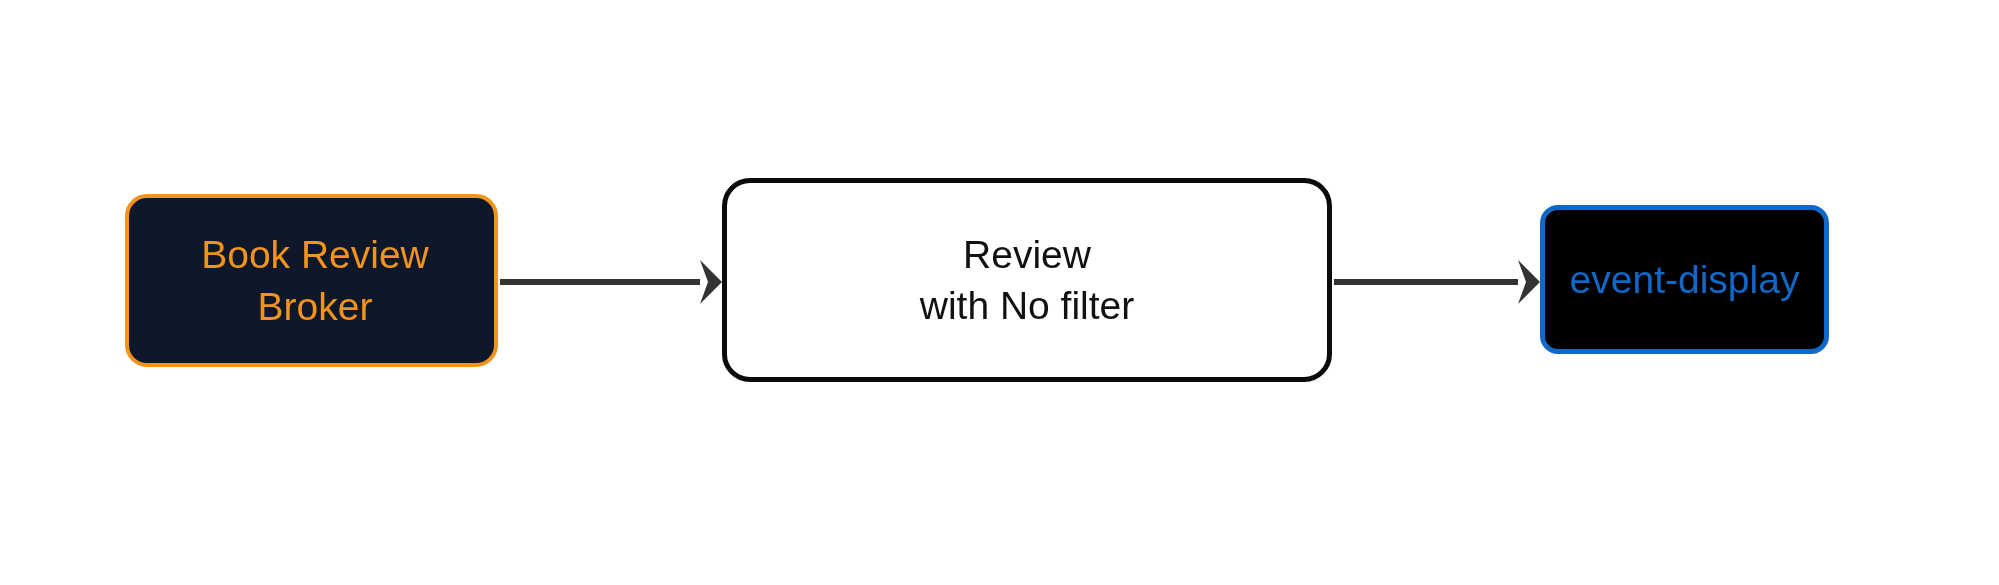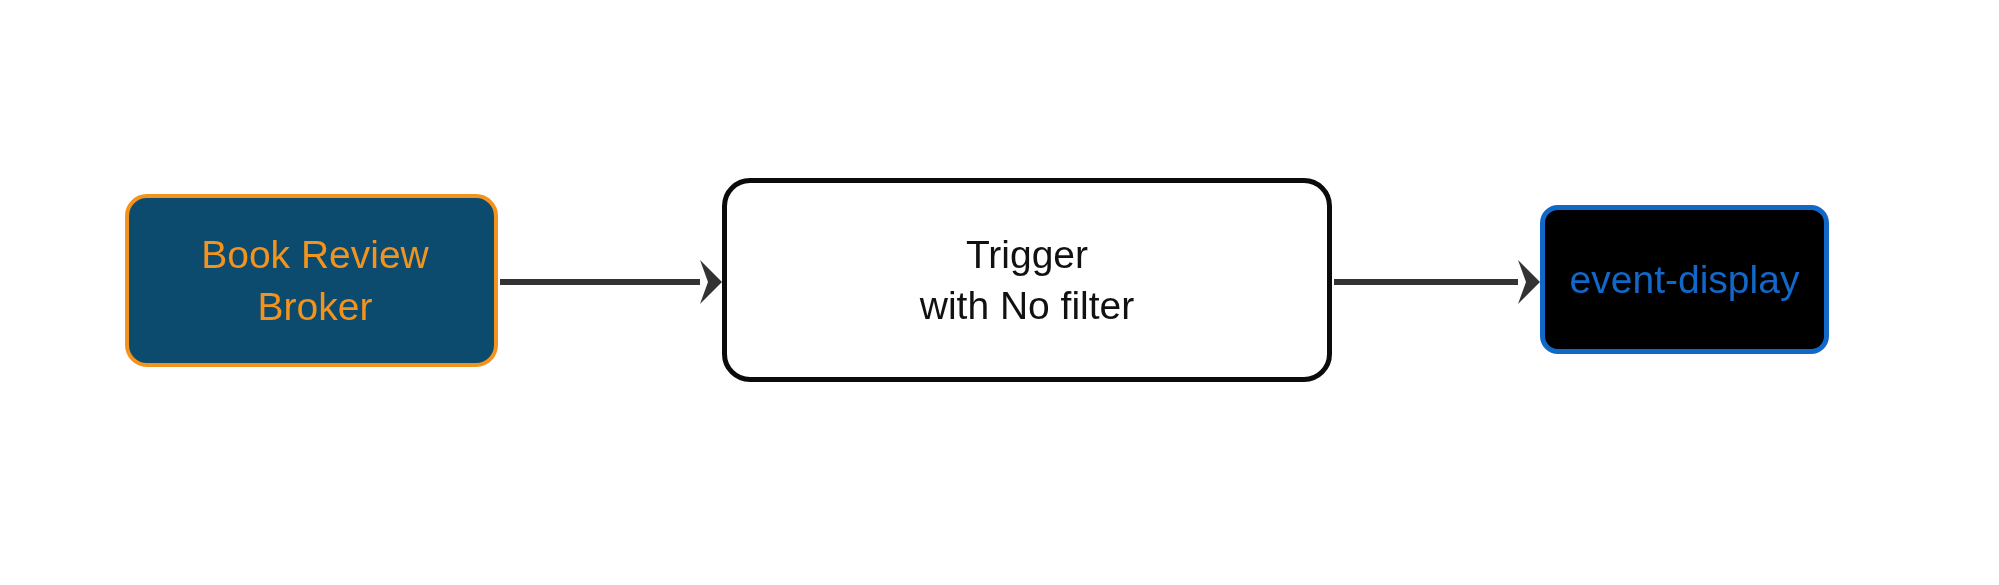--- a/index.html
+++ b/index.html
@@ -93,27 +93,27 @@
       <line class="edge-path" x1="500" y1="282" x2="700" y2="282" style="stroke: rgb(51, 51, 51);"></line>
       <polygon class="edge-head" points="700,260 722,282 700,304 708,282" style="fill: rgb(51, 51, 51);"></polygon>
     </g>
 
     <g>
       <line class="edge-path" x1="1334" y1="282" x2="1518" y2="282" style="stroke: rgb(51, 51, 51);"></line>
       <polygon class="edge-head" points="1518,260 1540,282 1518,304 1526,282" style="fill: rgb(51, 51, 51);"></polygon>
     </g>
   </svg>
 
-  <div class="node" id="node-broker" style="border-color: rgb(242, 147, 30); color: rgb(242, 147, 30); background: #0c4a6e; padding-left: 7px;">
+  <div class="node" id="node-broker" style="border-color: rgb(242, 147, 30); color: rgb(242, 147, 30); background: #0f172a; padding-left: 7px;">
     <span>Book Review
 Broker</span>
   </div>
 
   <div class="node" id="node-trigger" style="border-color: rgb(11, 11, 11); color: rgb(17, 17, 17); background: rgb(255, 255, 255);">
-    <span>Trigger
+    <span>Review
 with No filter</span>
   </div>
 
   <div class="node" id="node-event-display" style="border-color: rgb(17, 104, 201); color: rgb(17, 104, 201); background: #000000;">
     <span>event-display</span>
   </div>
 
 </div>
 
 </body></html>

